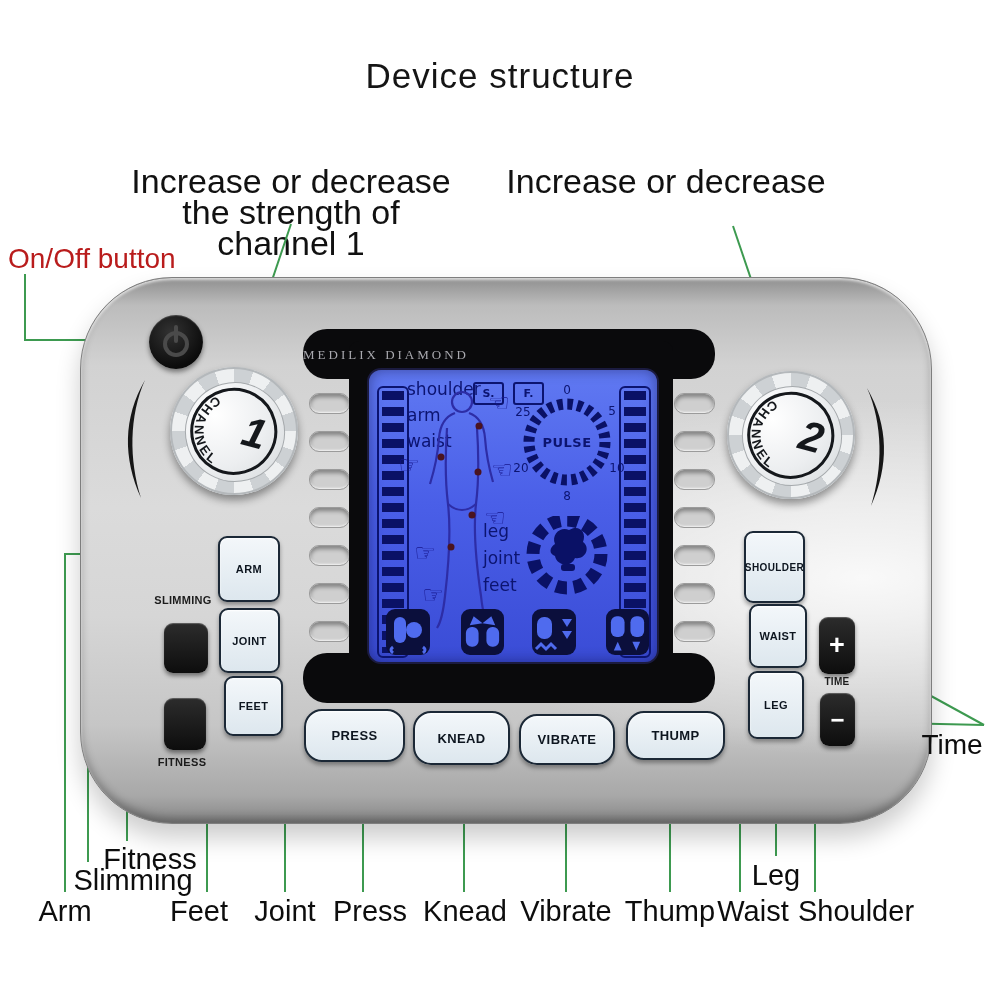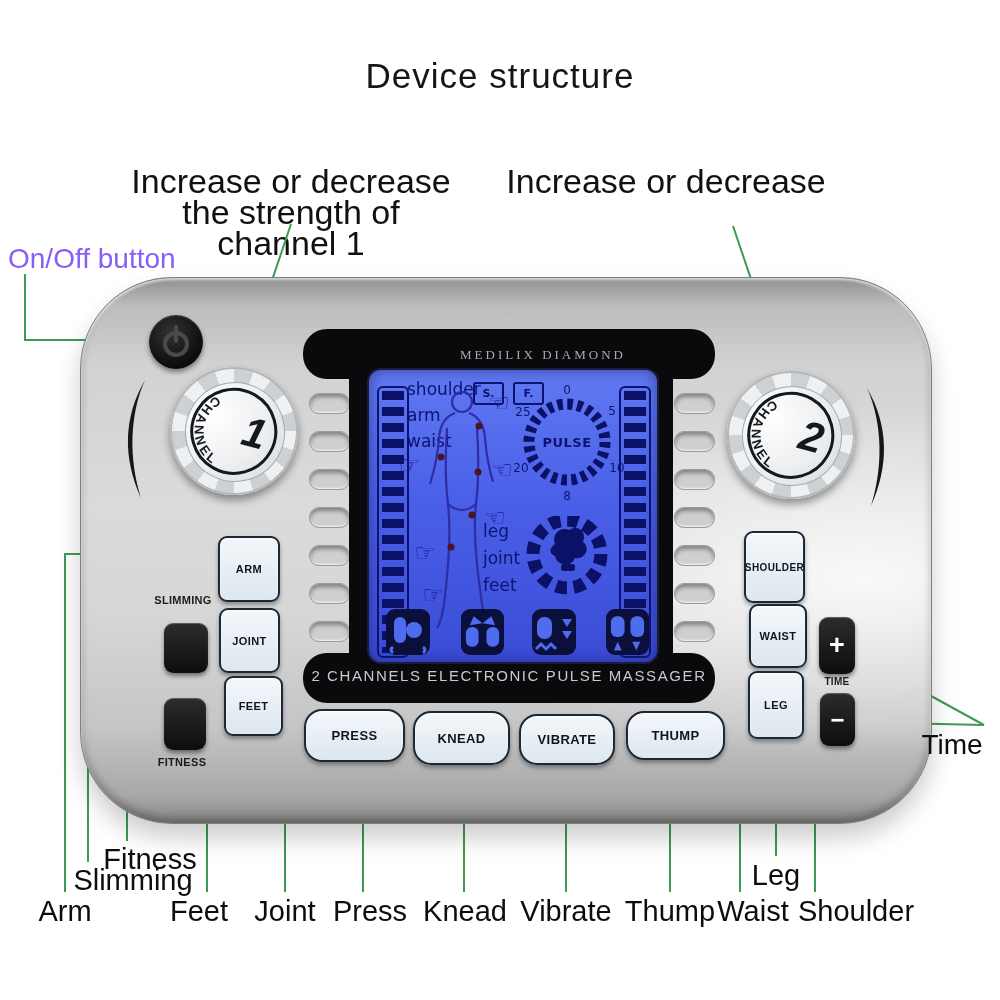--- a/index.html
+++ b/index.html
@@ -4,36 +4,36 @@
 <style>
   html,body{margin:0;padding:0;background:#ffffff;}
   #stage{position:relative;width:1000px;height:1000px;background:#ffffff;overflow:hidden;
          font-family:"Liberation Sans",sans-serif;}
   .abs{position:absolute;}
 
   
   #page-title{position:absolute;top:56px;left:50%;transform:translateX(-50%);
               font-size:35px;color:#151515;letter-spacing:1px;white-space:nowrap;}
   .ann{position:absolute;width:340px;text-align:center;font-size:34px;line-height:31px;color:#111;}
-  .onoff{position:absolute;left:8px;top:243px;font-size:28px;color:#8b5cf6;white-space:nowrap;text-align:right;}
+  .onoff{position:absolute;left:8px;top:243px;font-size:28px;color:#b91c1c;white-space:nowrap;text-align:right;}
   .lbl{position:absolute;font-size:29px;color:#0d0d0d;transform:translateX(-50%);white-space:nowrap;}
 
   
   #device{position:absolute;left:80px;top:277px;width:850px;height:545px;border-radius:92px;
     background:
       radial-gradient(ellipse at 92% 55%, rgba(255,255,255,.85), rgba(255,255,255,0) 42%),
       linear-gradient(180deg,#8f8f8f 0%,#bcbcbc 5%,#d2d2d2 16%,#dbdbdb 42%,#d6d6d6 62%,#c6c6c6 82%,#a8a8a8 95%,#868686 100%);
     border:1px solid #7e7e7e;
     box-shadow:0 14px 24px rgba(0,0,0,.20), inset 0 2px 3px rgba(255,255,255,.7), inset 0 -5px 9px rgba(0,0,0,.28);}
 
   .bezel{position:absolute;background:#0a0a0c;}
   #bezel-top{left:222px;top:51px;width:412px;height:50px;border-radius:24px;}
   #bezel-mid{left:268px;top:63px;width:324px;height:350px;border-radius:10px;}
   #bezel-bottom{left:222px;top:375px;width:412px;height:50px;border-radius:24px;}
-  #brand{position:absolute;left:222px;top:69px;width:480px;text-align:center;
+  #brand{position:absolute;left:222px;top:69px;width:480px;
          font-family:"Liberation Serif",serif;font-size:13px;letter-spacing:3px;color:#a9a9af;}
   #tagline{position:absolute;left:222px;top:389px;width:412px;text-align:center;
            font-size:15px;letter-spacing:1.6px;color:#c9c9ce;white-space:nowrap;}
 
   
   #lcd{position:absolute;left:286px;top:90px;width:288px;height:292px;border-radius:14px;
        background:linear-gradient(180deg,#6079f2 0%,#4a5fe8 45%,#3a4cd6 100%);
        border:2px solid #1b1b40;box-shadow:inset 0 0 14px rgba(10,10,60,.45);
        font-family:"DejaVu Sans",sans-serif;color:#0c1470;}
   .seg-bar{position:absolute;width:22px;height:262px;top:16px;border:2px solid #0c1470;border-radius:6px;padding:3px 3px;}
@@ -162,21 +162,20 @@
     <div class="vent" style="left:593px;top:191px;"></div>
     <div class="vent" style="left:593px;top:229px;"></div>
     <div class="vent" style="left:593px;top:267px;"></div>
     <div class="vent" style="left:593px;top:305px;"></div>
     <div class="vent" style="left:593px;top:343px;"></div>
 
     <div class="bezel" id="bezel-top"></div>
     <div class="bezel" id="bezel-mid"></div>
     <div class="bezel" id="bezel-bottom"></div>
     <div id="brand">MEDILIX DIAMOND</div>
-    <div id="tagline">2 CHANNELS ELECTRONIC PULSE MASSAGER</div>
 
     <div id="lcd">
       <div class="seg-bar" style="left:8px;">
           <div class="fill"></div>
         </div>
       <div class="seg-bar" style="left:250px;">
           <div class="fill"></div>
         </div>
 
       <div class="zone" style="left:38px;top:6px;">

